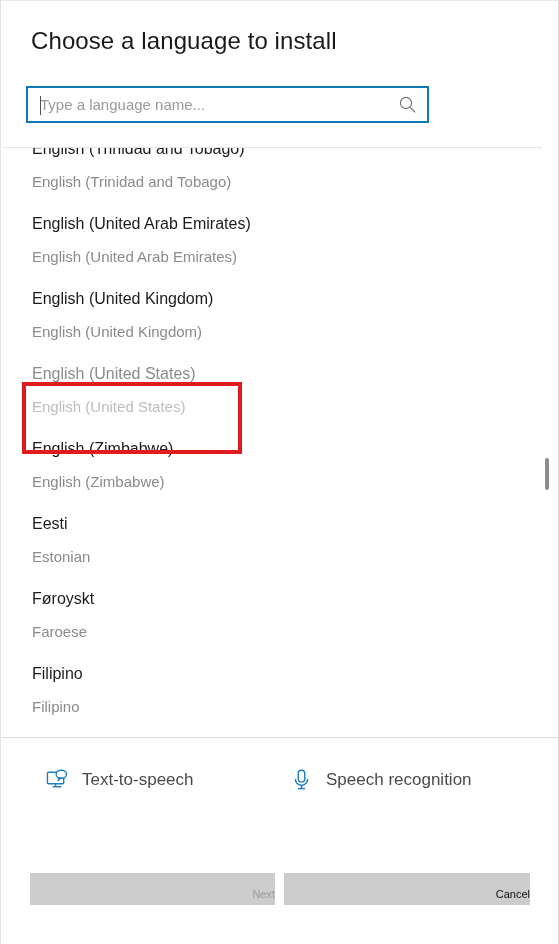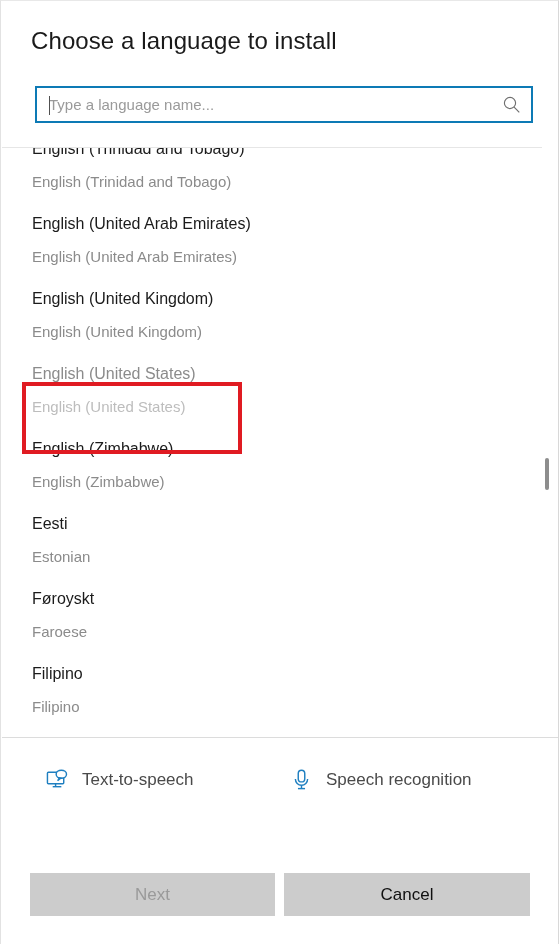--- a/index.html
+++ b/index.html
@@ -31,23 +31,23 @@
     font-size: 24px;
     font-weight: 400;
     color: #1a1a1a;
     letter-spacing: .1px;
     white-space: nowrap;
   }
 
   
   #search-wrap {
     position: absolute;
-    left: 34px;
+    left: 25px;
     top: 85px;
-    width: 498px;
+    width: 403px;
     height: 37px;
     border: 2px solid #0d7ab5;
     background: #ffffff;
   }
   #search-input {
     position: absolute;
     left: 0; top: 0;
     width: 455px;
     height: 33px;
     border: none;
@@ -170,27 +170,27 @@
   
   #button-bar {
     position: absolute;
     left: 0;
     top: 872px;
     width: 559px;
     height: 72px;
   }
   .dlg-button {
     position: absolute;
-    height: 43px;
+    height: 32px;
     border: none;
     background: #cccccc;
     font-family: "Liberation Sans", sans-serif;
-    font-size: 17px;
+    font-size: 11px;
     line-height: 43px;
-    text-align: center;
+    text-align: right;
     cursor: default;
   }
   #next-button {
     left: 29px;
     width: 245px;
     color: #9a9a9a;
   }
   #cancel-button {
     left: 283px;
     width: 246px;

